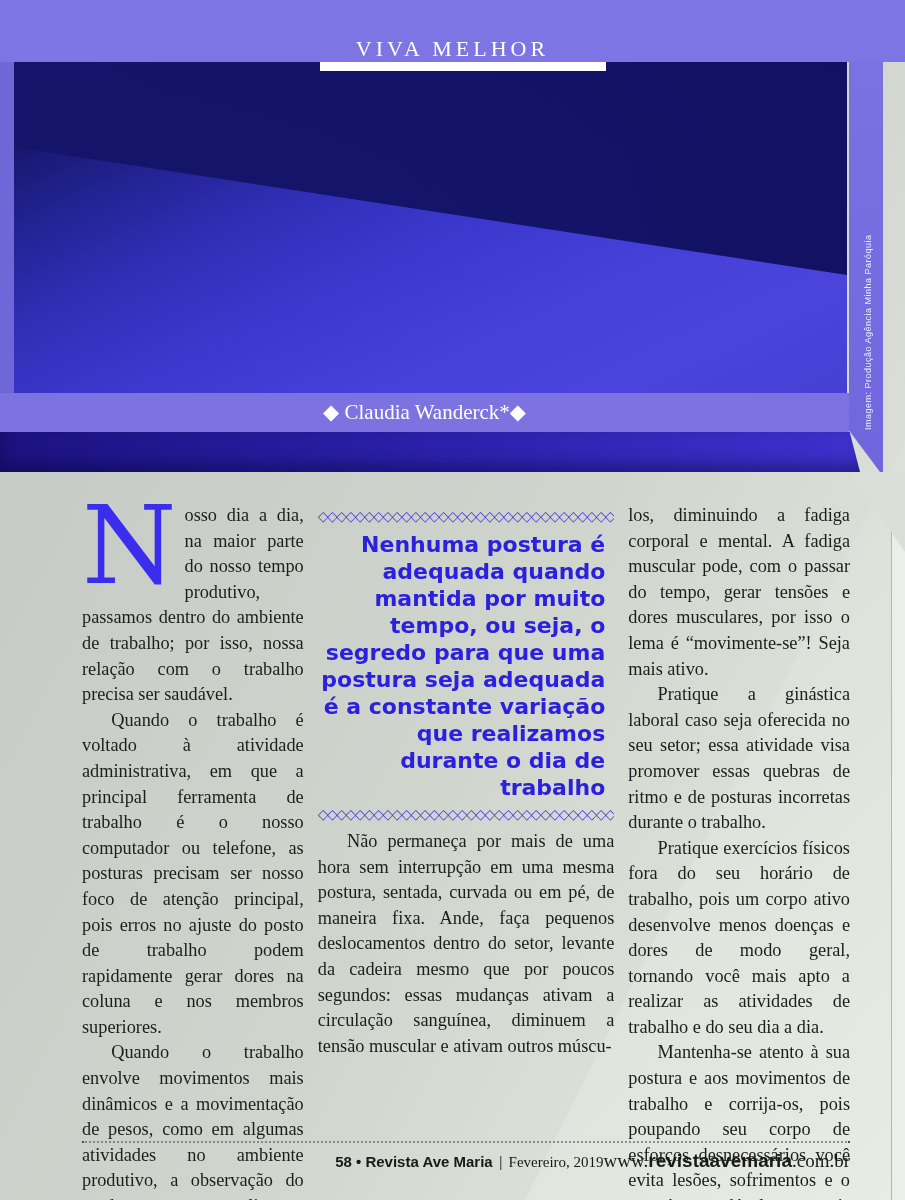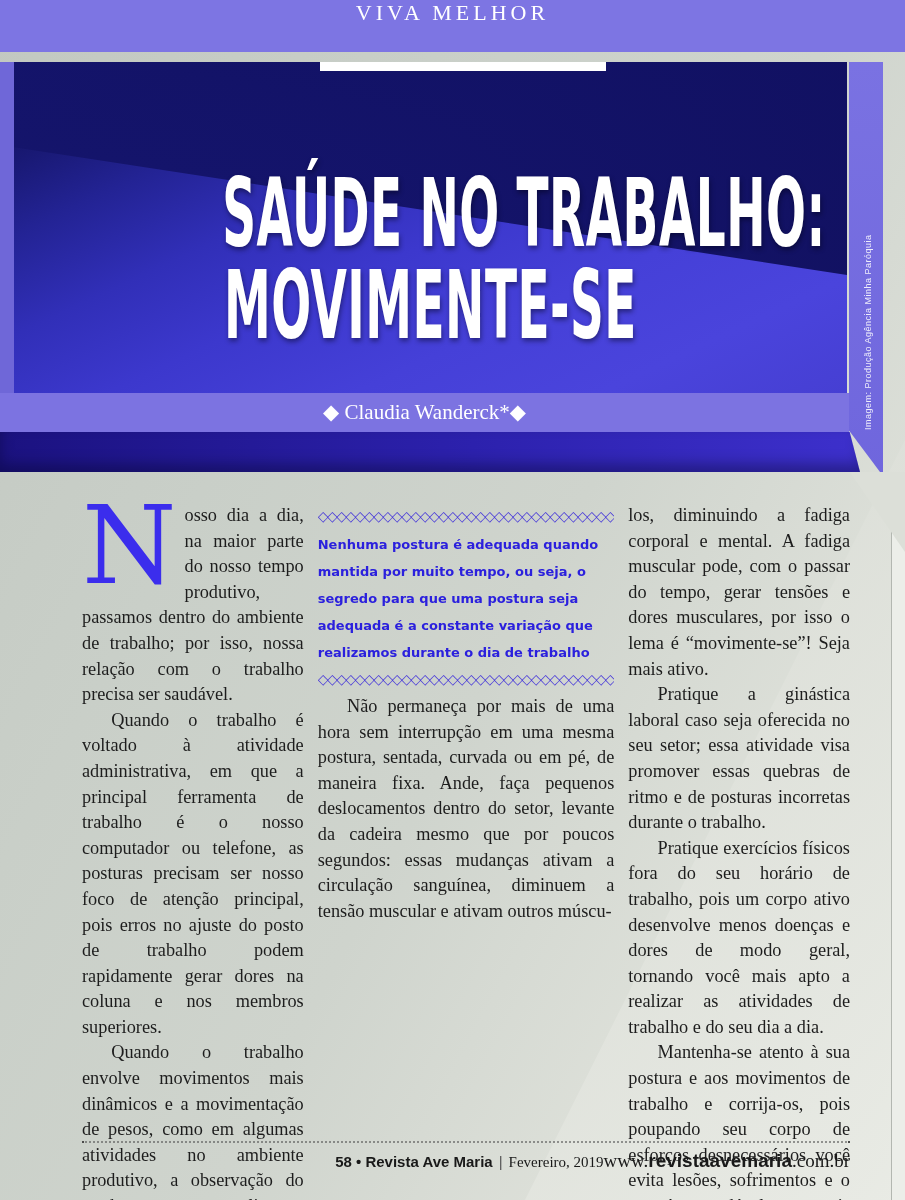--- a/index.html
+++ b/index.html
@@ -14,22 +14,22 @@
     position:absolute; right:0; bottom:0; width:380px; height:760px;
     clip-path:polygon(100% 0, 0 100%, 100% 100%);
     background:linear-gradient(135deg,#d8dbd4, #e9ebe5); opacity:.85;
   }
   .page-edge{
     position:absolute; left:891px; top:480px; width:14px; height:720px;
     background:#eceee9; border-left:1px solid rgba(110,115,108,.45);
   }
   
   .kicker-band{
-    position:absolute; left:0; top:0; width:905px; height:52px;
-    background:#7d75e3; display:flex; align-items:flex-start; justify-content:center;
+    position:absolute; left:0; top:0; width:905px; height:62px;
+    background:#7d75e3; display:flex; align-items:flex-end; justify-content:center;
   }
   .kicker{
     color:#fff; font-size:22px; letter-spacing:4px; font-family:"Liberation Serif", serif;
   }
   .kicker-underline{
     position:absolute; left:320px; top:62px; width:286px; height:9px; background:#fff; z-index:6;
   }
   .hero-left-strip{ position:absolute; left:0; top:62px; width:14px; height:331px; background:#6f67d8; }
   .hero-interior{
     position:absolute; left:14px; top:62px; width:833px; height:331px;
@@ -86,21 +86,21 @@
   .dropcap{
     float:left; color:#3b2ded; font-family:"DejaVu Serif",serif;
     font-size:108px; line-height:80px; height:80px; margin:3px 8px 0 0;
   }
   .divider{
     color:#4738d9; font-size:14px; line-height:15px; margin:6px 0 7px 0;
     white-space:nowrap; overflow:hidden; letter-spacing:-1.5px; text-align:center;
   }
   .pullquote{
     color:#2b20dd; font-family:"DejaVu Sans","Liberation Sans",sans-serif;
-    font-weight:bold; font-size:13px; line-height:27px; text-align:left;
+    font-weight:bold; font-size:22px; line-height:27px; text-align:right;
     margin:2px 9px 2px 0;
   }
   
   .footer-rule{
     position:absolute; left:82px; top:1141px; width:768px; height:0;
     border-top:2px dotted #4a4a4a; transform:scaleY(.55);
   }
   .footer{
     position:absolute; left:82px; top:1150px; width:768px; height:24px;
     display:flex; justify-content:flex-end; align-items:baseline;
@@ -120,24 +120,20 @@
 
   <div class="kicker-band">
     <div class="kicker">VIVA MELHOR</div>
   </div>
   <div class="kicker-underline"></div>
 
   <div class="hero-left-strip"></div>
 
   <div class="hero-interior">
     <div class="hero-ceiling"></div>
-    <h1 class="hero-title">
-      <span class="tline">SAÚDE NO TRABALHO:</span>
-      <span class="tline">MOVIMENTE-SE</span>
-    </h1>
   </div>
 
   <div class="right-strip"></div>
   <div class="image-credit">Imagem: Produção Agência Minha Paróquia</div>
 
   <div class="byline-band">
     <div class="byline">◆ Claudia Wanderck*◆</div>
   </div>
   <div class="bottom-navy-band"></div>
   <div class="under-wedge"></div>

